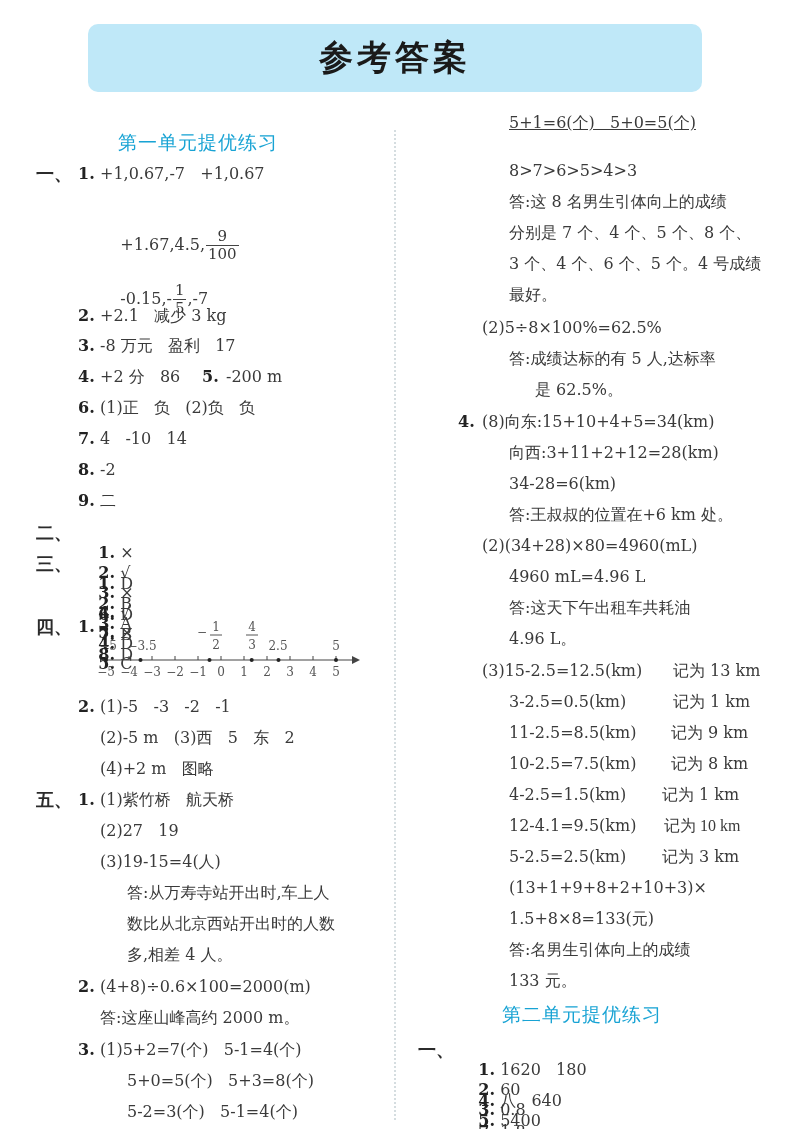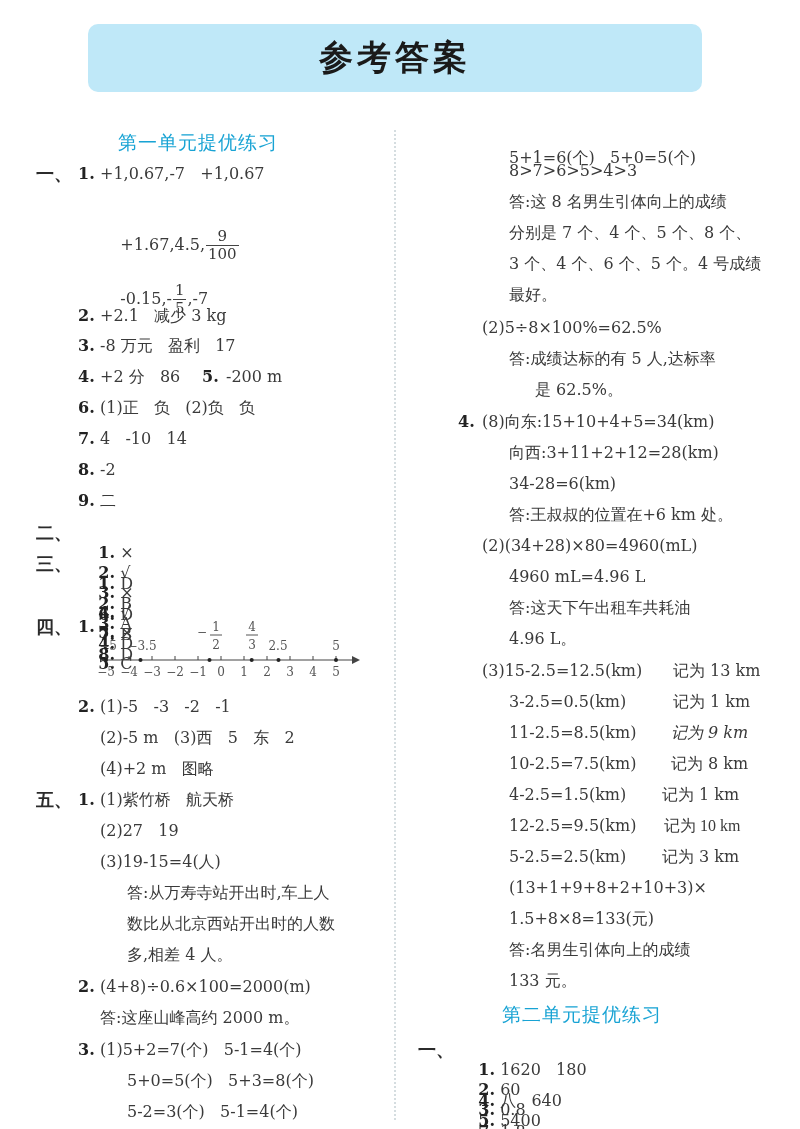--- a/index.html
+++ b/index.html
@@ -157,21 +157,21 @@
   <div class="line" style="left:100px;top:977px;">(4+8)÷0.6×100=2000(m)</div>
   <div class="line" style="left:100px;top:1008px;">答:这座山峰高约 2000 m。</div>
 
   <div class="line num" style="left:78px;top:1040px;">3.</div>
   <div class="line" style="left:100px;top:1040px;">(1)5+2=7(个)   5-1=4(个)</div>
   <div class="line" style="left:127px;top:1071px;">5+0=5(个)   5+3=8(个)</div>
   <div class="line" style="left:127px;top:1102px;">5-2=3(个)   5-1=4(个)</div>
 </div>
 
 <div>
-  <div class="line" style="left:509px;top:148px;">5+1=6(个)   5+0=5(个)</div>
+  <div class="line" style="left:509px;top:113px;text-decoration:underline;">5+1=6(个)   5+0=5(个)</div>
   <div class="line" style="left:509px;top:161px;">8&gt;7&gt;6&gt;5&gt;4&gt;3</div>
   <div class="line" style="left:509px;top:192px;">答:这 8 名男生引体向上的成绩</div>
   <div class="line" style="left:509px;top:223px;">分别是 7 个、4 个、5 个、8 个、</div>
   <div class="line" style="left:509px;top:254px;">3 个、4 个、6 个、5 个。4 号成绩</div>
   <div class="line" style="left:509px;top:285px;">最好。</div>
   <div class="line" style="left:482px;top:318px;">(2)5÷8×100%=62.5%</div>
   <div class="line" style="left:509px;top:349px;">答:成绩达标的有 5 人,达标率</div>
   <div class="line" style="left:535px;top:380px;">是 62.5%。</div>
 
   <div class="line num" style="left:458px;top:412px;">4.</div>
@@ -182,26 +182,26 @@
   <div class="line" style="left:482px;top:536px;">(2)(34+28)×80=4960(mL)</div>
   <div class="line" style="left:509px;top:567px;">4960 mL=4.96 L</div>
   <div class="line" style="left:509px;top:598px;">答:这天下午出租车共耗油</div>
   <div class="line" style="left:509px;top:629px;">4.96 L。</div>
 
   <div class="line" style="left:482px;top:661px;">(3)15-2.5=12.5(km)</div>
   <div class="line" style="left:673px;top:661px;">记为 13 km</div>
   <div class="line" style="left:509px;top:692px;">3-2.5=0.5(km)</div>
   <div class="line" style="left:673px;top:692px;">记为 1 km</div>
   <div class="line" style="left:509px;top:723px;">11-2.5=8.5(km)</div>
-  <div class="line" style="left:671px;top:723px;font-style:italic;">记为 9 km</div>
+  <div class="line" style="left:671px;top:723px;">记为 9 km</div>
   <div class="line" style="left:509px;top:754px;">10-2.5=7.5(km)</div>
   <div class="line" style="left:671px;top:754px;">记为 8 km</div>
   <div class="line" style="left:509px;top:785px;">4-2.5=1.5(km)</div>
   <div class="line" style="left:662px;top:785px;">记为 1 km</div>
-  <div class="line" style="left:509px;top:816px;">12-2.5=9.5(km)</div>
+  <div class="line" style="left:509px;top:816px;">12-4.1=9.5(km)</div>
   <div class="line" style="left:664px;top:816px;font-family:Liberation Serif, serif;">记为 10 km</div>
   <div class="line" style="left:509px;top:847px;">5-2.5=2.5(km)</div>
   <div class="line" style="left:662px;top:847px;">记为 3 km</div>
 
   <div class="line" style="left:509px;top:878px;">(13+1+9+8+2+10+3)×</div>
   <div class="line" style="left:509px;top:909px;">1.5+8×8=133(元)</div>
   <div class="line" style="left:509px;top:940px;">答:名男生引体向上的成绩</div>
   <div class="line" style="left:509px;top:971px;">133 元。</div>
 
   <div class="line heading" style="left:502px;top:1004px;">第二单元提优练习</div>

